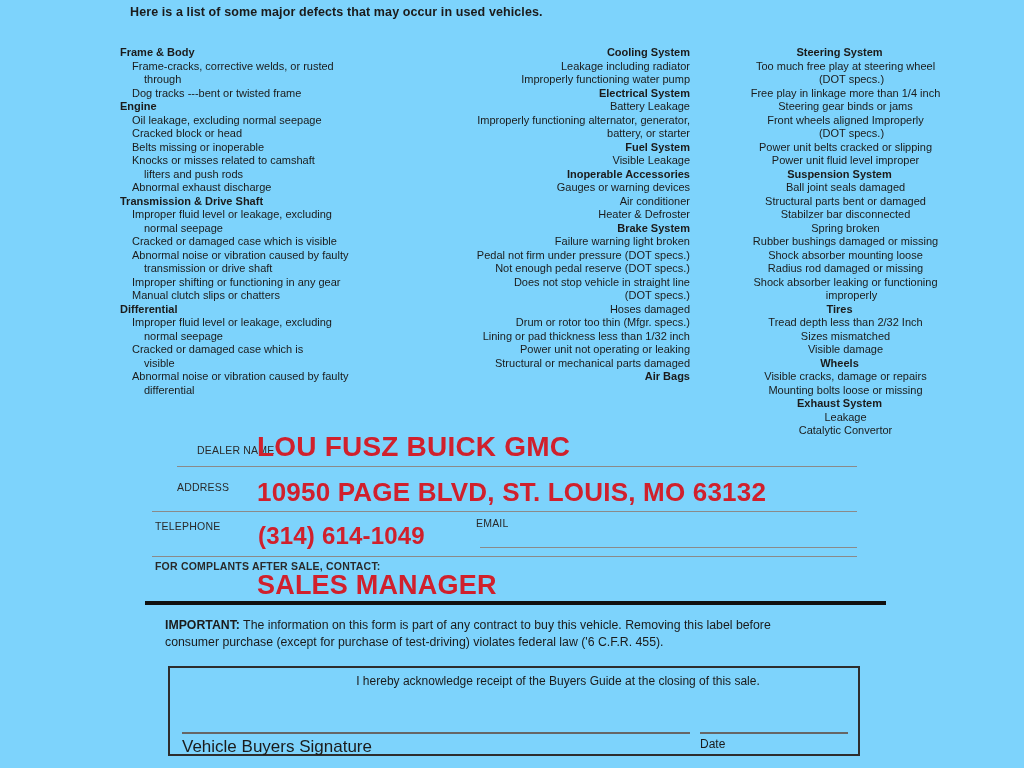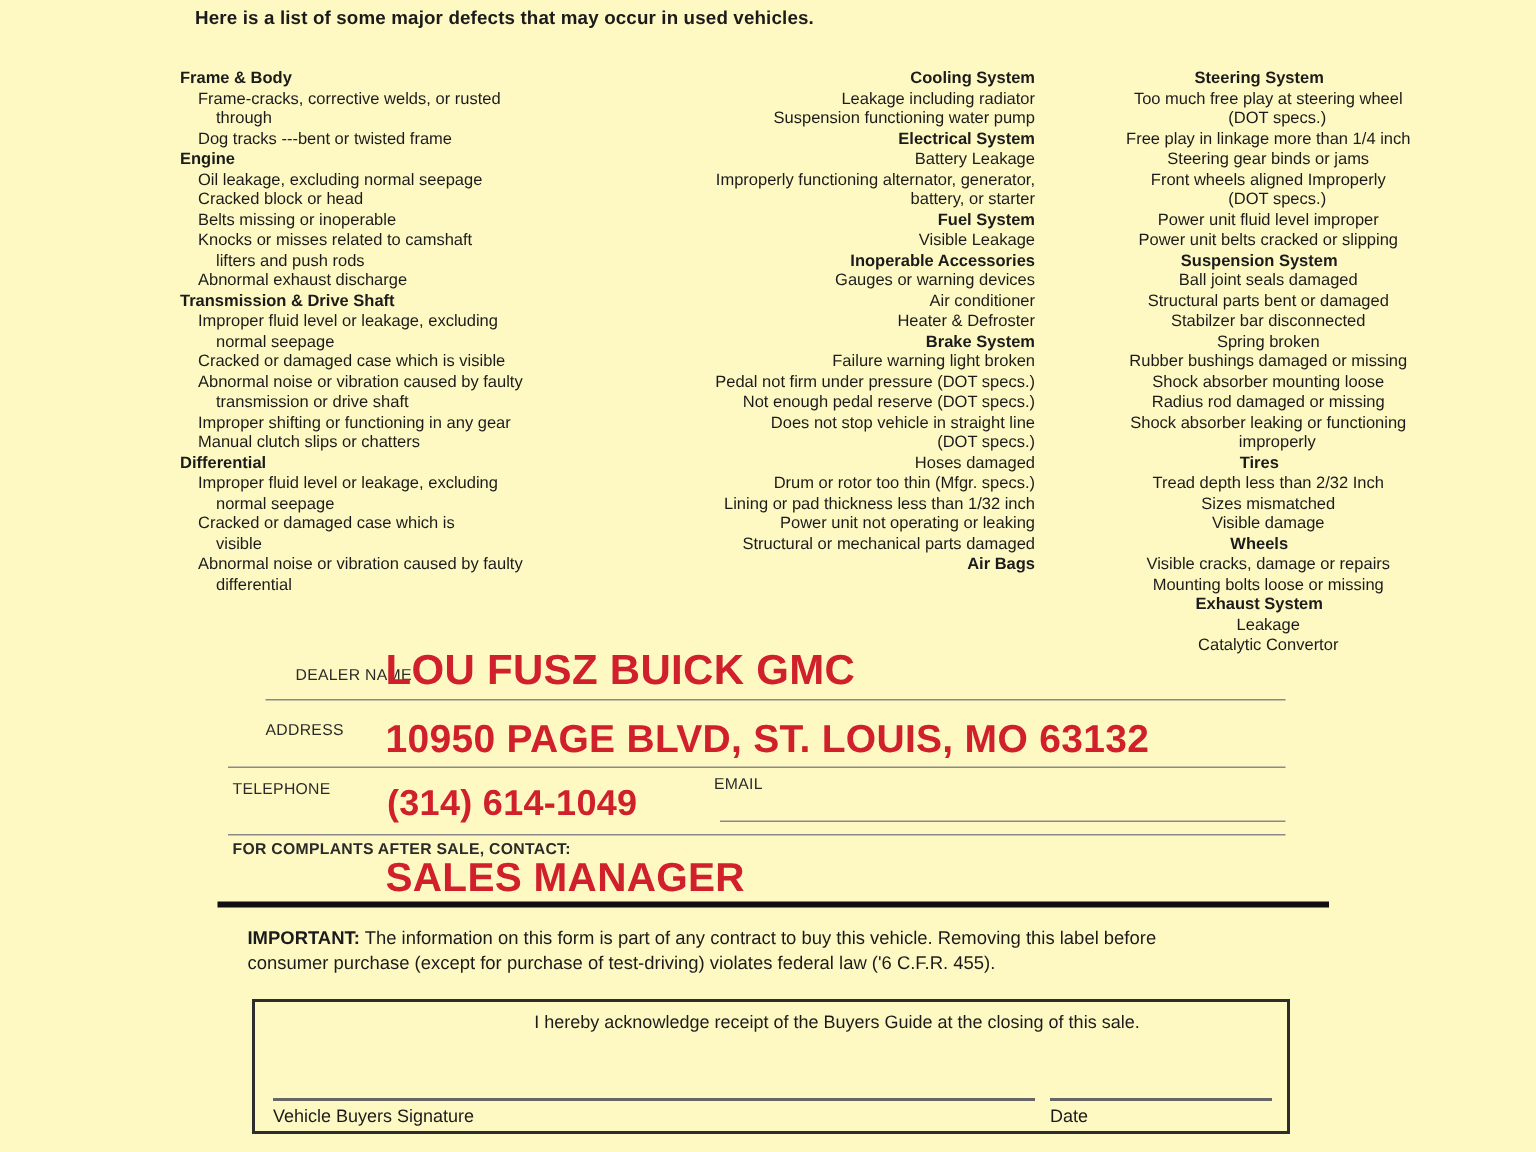--- a/index.html
+++ b/index.html
@@ -1,21 +1,21 @@
 <!DOCTYPE html>
 <html><head>
 <meta charset="utf-8">
 <style>
   html,body{margin:0;padding:0;}
   body{
     width:1024px;height:768px;background:#ffffff;
     font-family:"Liberation Sans","DejaVu Sans",sans-serif;
     color:#1b1b1b;overflow:hidden;
   }
-  .page{position:relative;width:1024px;height:768px;background:#fef9c3;}
+  .page{position:relative;width:1024px;height:768px;background:#7dd3fc;}
 
   .intro{
     position:absolute;left:130px;top:5px;
     font-size:12.5px;font-weight:bold;letter-spacing:.1px;
   }
 
   .defect-col{position:absolute;top:46px;font-size:11px;line-height:13.5px;}
   .col0{left:120px;width:280px;}
   .col1{left:405px;width:285px;text-align:right;}
   .col2{left:687px;width:305px;text-align:center;}
@@ -37,21 +37,21 @@
   .ack-box{
     position:absolute;left:168px;top:666px;width:692px;height:90px;
     border:2px solid #2d2d2d;box-sizing:border-box;
   }
   .ack-text{
     position:absolute;left:0;top:6px;width:100%;
     text-align:center;font-size:12px;margin-left:44px;
   }
   .sig-line{position:absolute;left:12px;top:64px;width:508px;border-top:2px solid #666;}
   .date-line{position:absolute;left:530px;top:64px;width:148px;border-top:2px solid #666;}
-  .sig-label{position:absolute;left:12px;top:69px;font-size:12px;}
+  .sig-label{position:absolute;left:12px;top:69px;font-size:17px;}
   .date-label{position:absolute;left:530px;top:69px;font-size:12px;}
 </style>
 </head>
 <body>
 
 <div class="page">
 
   <div class="intro">Here is a list of some major defects that may occur in used vehicles.</div>
 
   <div id="defect-columns">
@@ -79,21 +79,21 @@
         <div class="defect-item">Improper fluid level or leakage, excluding
 normal seepage</div>
         <div class="defect-item">Cracked or damaged case which is
 visible</div>
         <div class="defect-item">Abnormal noise or vibration caused by faulty
 differential</div>
       </div>
       <div class="defect-col col1">
         <div class="sec-heading">Cooling System</div>
         <div class="defect-item">Leakage including radiator</div>
-        <div class="defect-item">Suspension functioning water pump</div>
+        <div class="defect-item">Improperly functioning water pump</div>
         <div class="sec-heading">Electrical System</div>
         <div class="defect-item">Battery Leakage</div>
         <div class="defect-item">Improperly functioning alternator, generator,
 battery, or starter</div>
         <div class="sec-heading">Fuel System</div>
         <div class="defect-item">Visible Leakage</div>
         <div class="sec-heading">Inoperable Accessories</div>
         <div class="defect-item">Gauges or warning devices</div>
         <div class="defect-item">Air conditioner</div>
         <div class="defect-item">Heater &amp; Defroster</div>
@@ -111,22 +111,22 @@
         <div class="sec-heading">Air Bags</div>
       </div>
       <div class="defect-col col2">
         <div class="sec-heading">Steering System</div>
         <div class="defect-item">Too much free play at steering wheel
 (DOT specs.)</div>
         <div class="defect-item">Free play in linkage more than 1/4 inch</div>
         <div class="defect-item">Steering gear binds or jams</div>
         <div class="defect-item">Front wheels aligned Improperly
 (DOT specs.)</div>
+        <div class="defect-item">Power unit belts cracked or slipping</div>
         <div class="defect-item">Power unit fluid level improper</div>
-        <div class="defect-item">Power unit belts cracked or slipping</div>
         <div class="sec-heading">Suspension System</div>
         <div class="defect-item">Ball joint seals damaged</div>
         <div class="defect-item">Structural parts bent or damaged</div>
         <div class="defect-item">Stabilzer bar disconnected</div>
         <div class="defect-item">Spring broken</div>
         <div class="defect-item">Rubber bushings damaged or missing</div>
         <div class="defect-item">Shock absorber mounting loose</div>
         <div class="defect-item">Radius rod damaged or missing</div>
         <div class="defect-item">Shock absorber leaking or functioning
 improperly</div>

